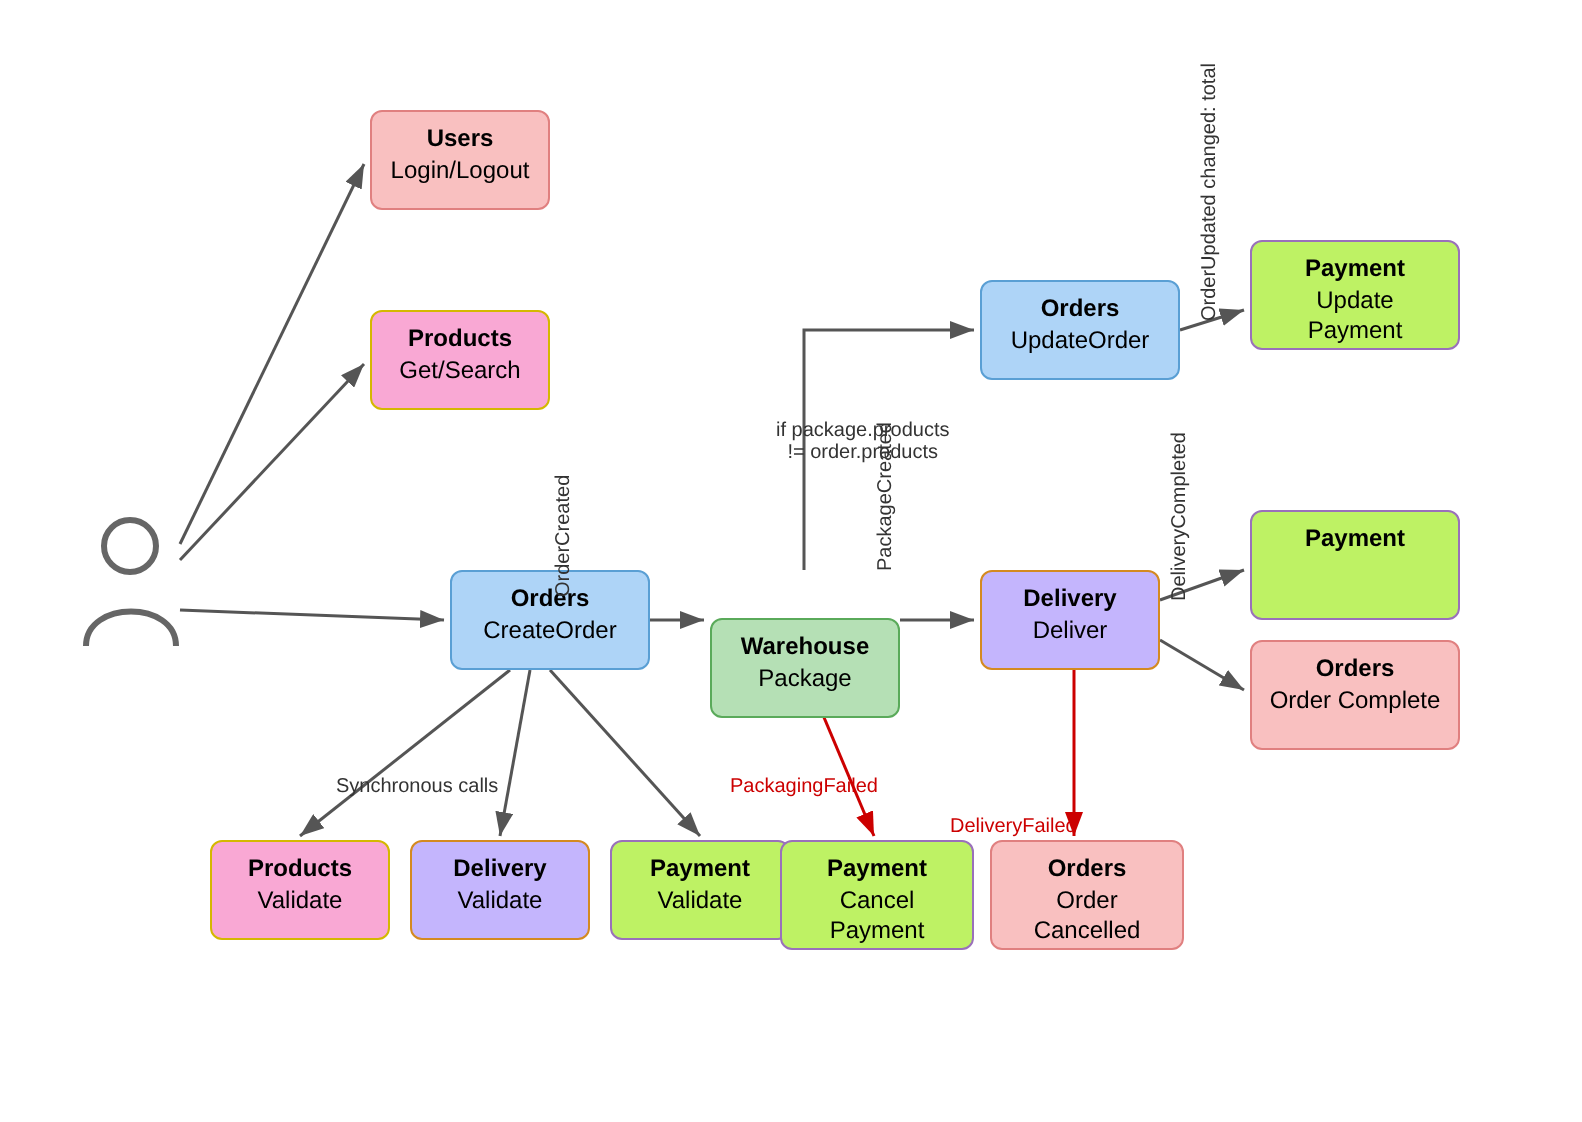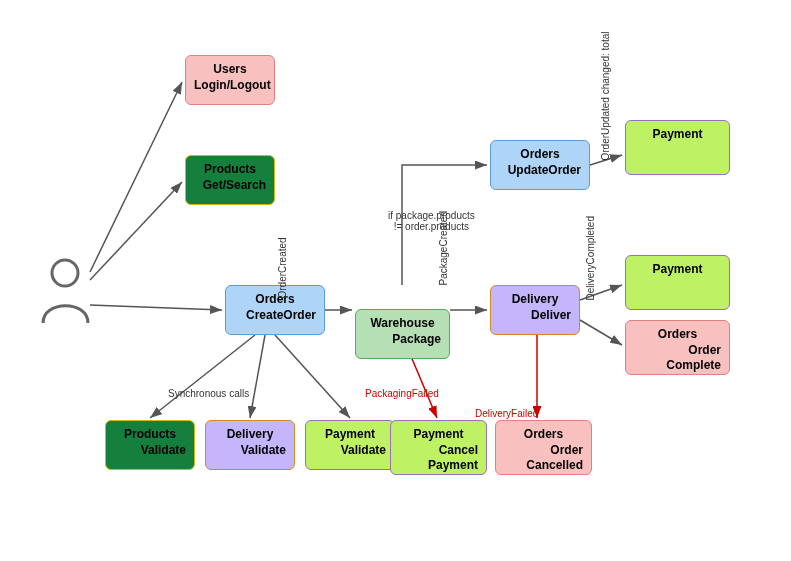--- a/index.html
+++ b/index.html
@@ -23,26 +23,25 @@
       text-align: center;
       font-size: 12px;
       line-height: 1.3;
     }
     .node .title {
       font-weight: bold;
       display: block;
     }
     .node .subtitle {
       display: block;
-      font-weight: bold;
-      text-align: right;
+      font-weight: normal;
     }
     
     .pink { background: #f9c0c0; border: 1.5px solid #e08080; }
-    .yellow { background: #15803d; border: 1.5px solid #d4b800; }
+    .yellow { background: #f9a8d4; border: 1.5px solid #d4b800; }
     .blue { background: #aed4f7; border: 1.5px solid #5a9fd4; }
     .green { background: #b5e0b5; border: 1.5px solid #5aaa5a; margin-top: 24px; }
     .purple { background: #bef264; border: 1.5px solid #9a70bb; }
     .orange { background: #c4b5fd; border: 1.5px solid #d48a20; }
 
     svg.arrows {
       position: absolute;
       top: 0; left: 0;
       width: 791px;
       height: 561px;
@@ -134,20 +133,21 @@
     <span class="subtitle">Deliver</span>
   </div>
 
   <div class="node blue" style="left:490px;top:140px;width:100px;height:50px;">
     <span class="title">Orders</span>
     <span class="subtitle">UpdateOrder</span>
   </div>
 
   <div class="node purple" style="left:625px;top:120px;width:105px;height:55px;">
     <span class="title">Payment</span>
+    <span class="subtitle">Update Payment</span>
   </div>
 
   <div class="node purple" style="left:625px;top:255px;width:105px;height:55px;">
     <span class="title">Payment</span>
   </div>
 
   <div class="node pink" style="left:625px;top:320px;width:105px;height:55px;">
     <span class="title">Orders</span>
     <span class="subtitle">Order Complete</span>
   </div>

